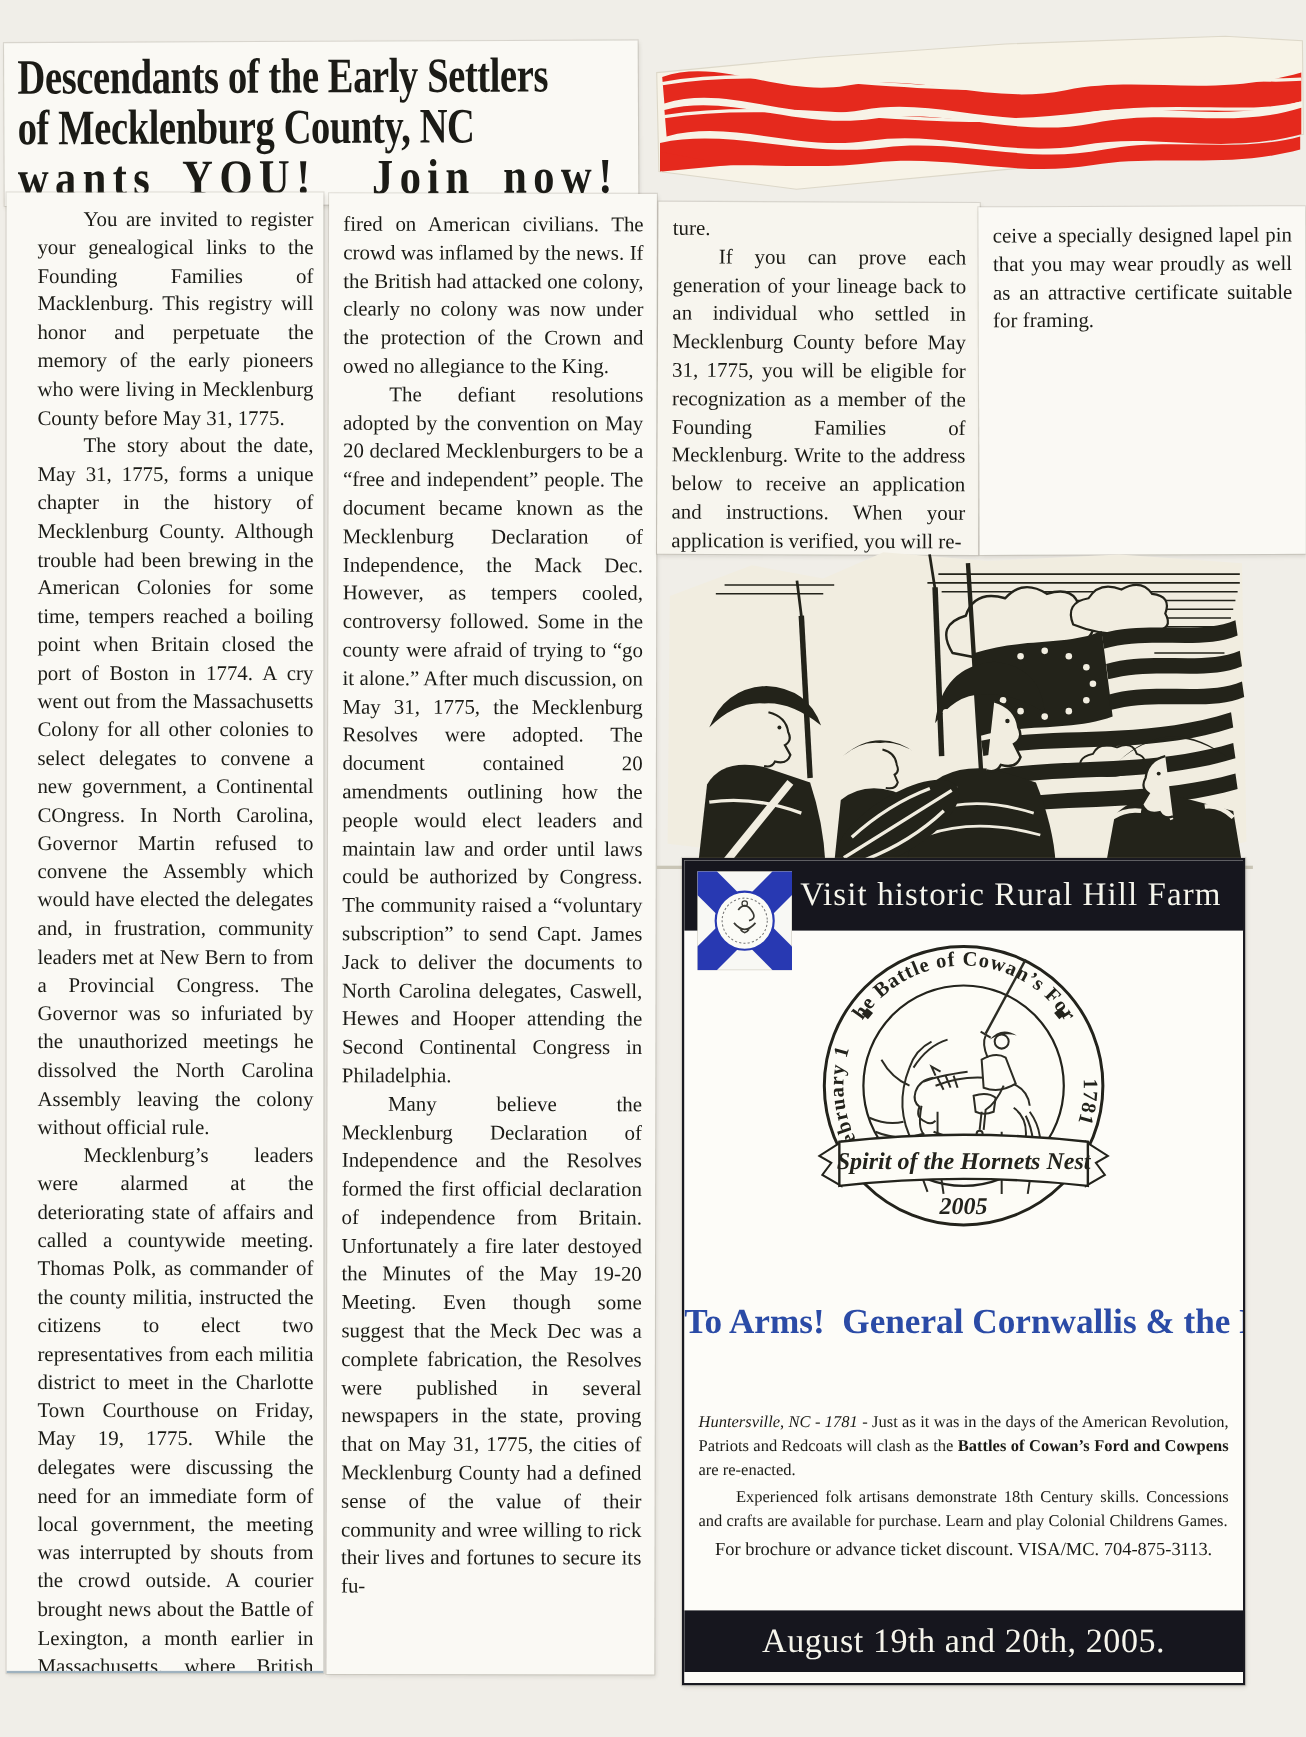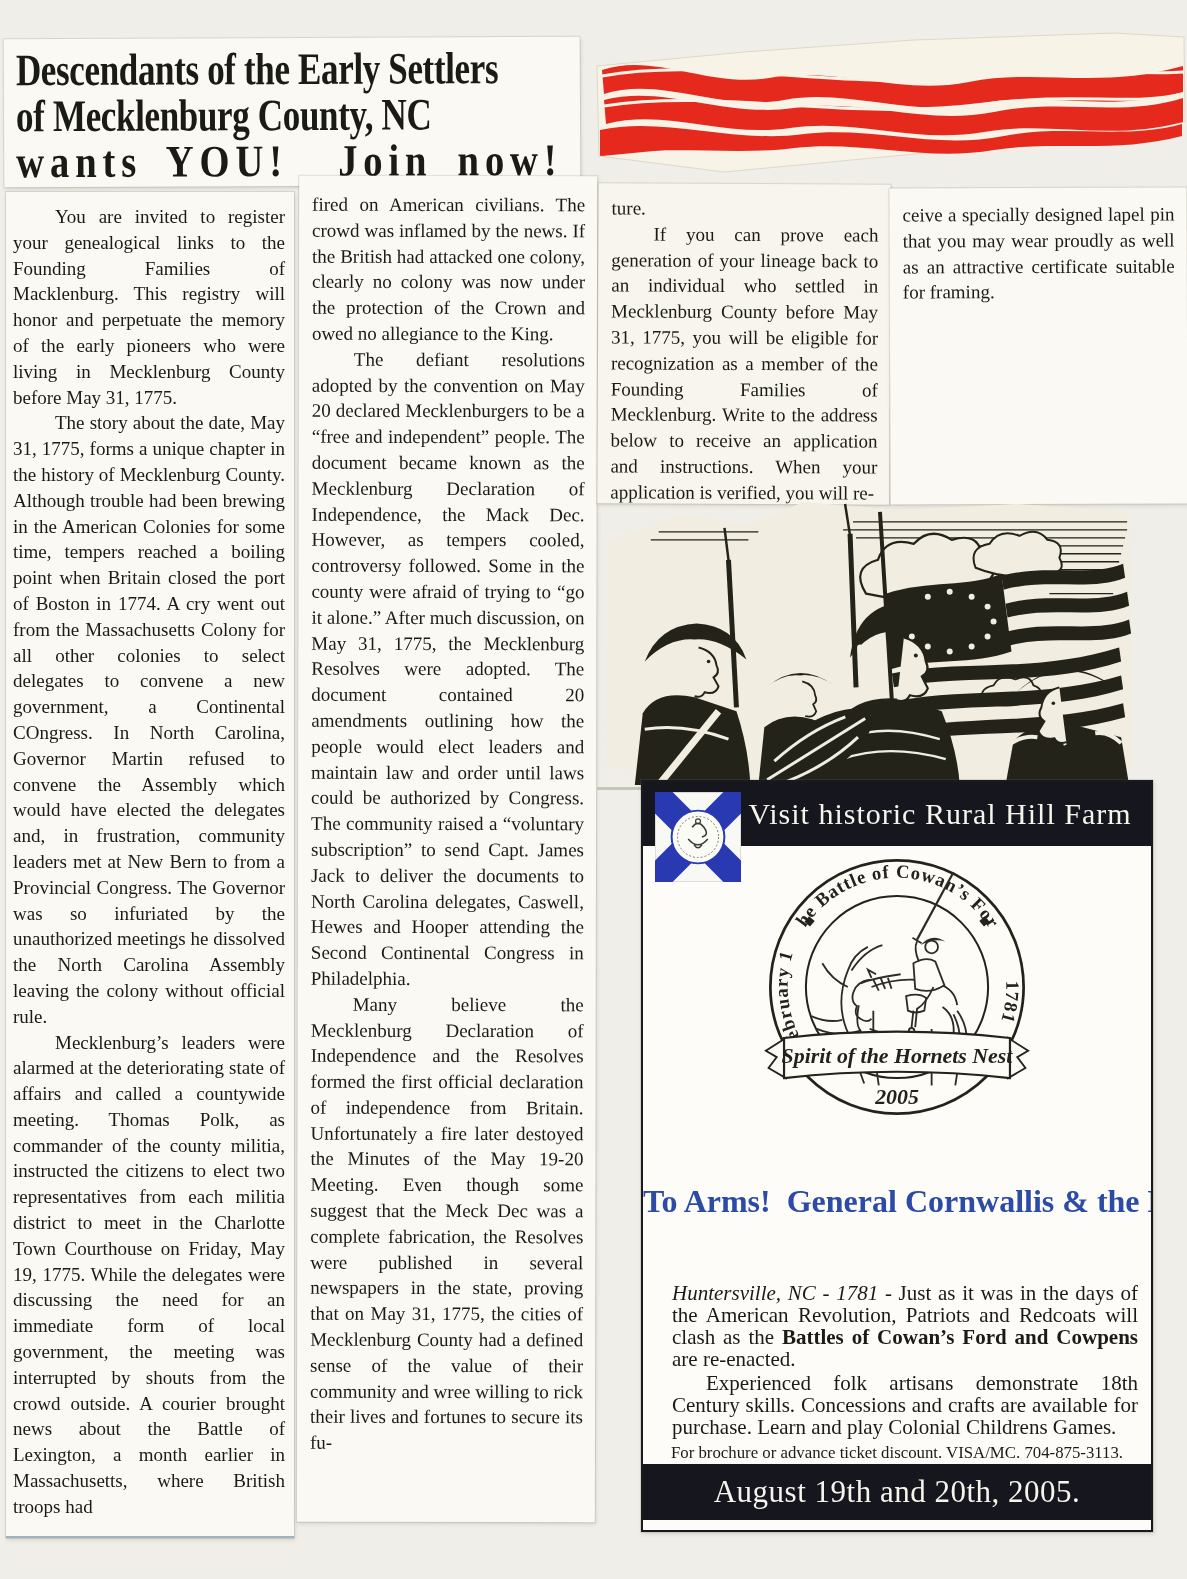--- a/index.html
+++ b/index.html
@@ -22,44 +22,44 @@
     transform:scaleX(.78);transform-origin:0 50%;letter-spacing:-.5px;
   }
   .hl-line3{letter-spacing:.15em;word-spacing:.25em;transform:scaleX(.86);}
   
   .ribbon-piece{left:594px;top:30px;width:593px;height:154px;background:transparent;box-shadow:none;}
   .ribbon-piece svg{display:block;width:100%;height:100%;}
   
   .col{font-size:19px;line-height:25.8px;text-align:justify;}
   .col p{margin:0;}
   .col p.indent{text-indent:42px;}
-  .col1{left:6px;top:192px;width:288px;height:1346px;padding:12px 9px 0 7px;border-bottom:2px solid #9fb2bf;}
+  .col1{left:6px;top:175px;width:288px;height:1346px;padding:12px 9px 0 28px;border-bottom:2px solid #9fb2bf;}
   .col2{left:298px;top:176px;width:298px;height:1346px;padding:16px 12px 0 13px;transform:rotate(.1deg);}
   .col3{left:598px;top:184px;width:292px;height:320px;padding:12px 12px 0 13px;transform:rotate(.25deg);background:#f7f5ee;}
   .col4{left:890px;top:188px;width:297px;height:316px;padding:14px 12px 0 13px;transform:rotate(-.2deg);}
   
   .soldiers-piece{left:597px;top:498px;width:542px;height:292px;background:transparent;box-shadow:none;border-bottom:3px solid #c9c5b6;}
   .soldiers-piece svg{display:block;width:100%;height:100%;}
   
   .ad-piece{
-    left:641px;top:780px;width:512px;height:752px;background:#fdfcf8;
+    left:620px;top:780px;width:512px;height:752px;background:#fdfcf8;
     border:2px solid #191920;
   }
   .ad-banner{position:relative;height:64px;background:#16161e;display:flex;align-items:center;}
   .ad-banner-title{
     flex:1;text-align:center;margin-left:86px;color:#f6f5ec;
     font-size:30px;letter-spacing:1px;font-weight:normal;
   }
   .ad-logo{position:absolute;left:12px;top:10px;width:86px;height:90px;z-index:3;}
   .ad-seal{display:block;margin:4px auto 0;width:266px;height:274px;}
   .ad-headline{
     margin:2px 0 4px;text-align:center;font-weight:bold;font-size:32px;line-height:30px;
     white-space:pre;
   }
-  .ad-body{padding:2px 13px 0;font-size:21px;line-height:22px;text-align:justify;margin-left:16px;}
+  .ad-body{padding:2px 13px 0;font-size:15px;line-height:22px;text-align:justify;}
   .ad-body p{margin:0;}
   .ad-para2{text-indent:34px;margin-top:2px !important;}
   .ad-center{text-align:center;padding:0 10px;margin:0;}
   .ad-contact{font-size:16.8px;line-height:22px;margin-top:4px !important;}
   .ad-datebar{
     position:absolute;left:0;right:0;bottom:10px;height:56px;background:#16161e;
     display:flex;align-items:center;justify-content:center;
     color:#f6f5ec;font-size:31px;letter-spacing:.5px;
   }
   .lead-italic{font-style:italic;}

